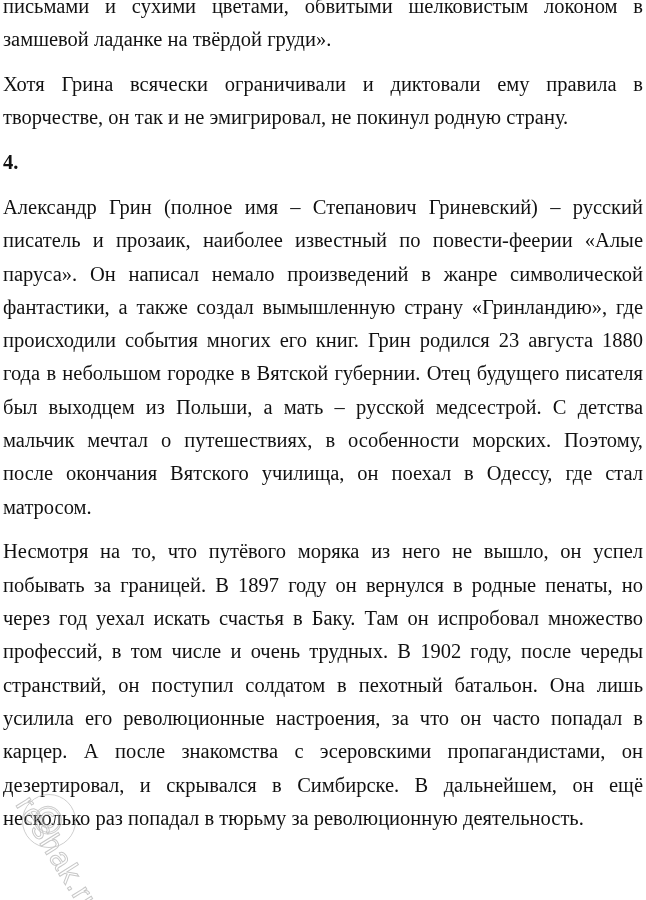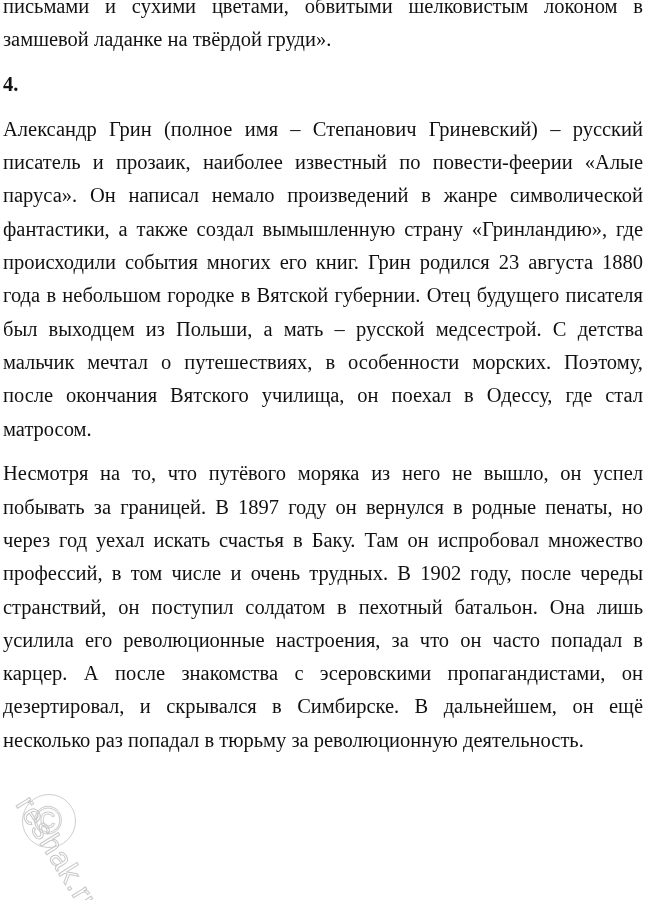--- a/index.html
+++ b/index.html
@@ -74,20 +74,21 @@
       font-size: 38px;
       color: transparent;
       -webkit-text-stroke: 1px #a5a5a5;
     }
   </style>
 </head>
 <body>
 
 <div class="page">
   <p>письмами и сухими цветами, обвитыми шелковистым локоном в замшевой ладанке на твёрдой груди».</p>
+  <p>Хотя Грина всячески ограничивали и диктовали ему правила в творчестве, он так и не эмигрировал, не покинул родную страну.</p>
   <h4>4.</h4>
   <p>Александр Грин (полное имя – Степанович Гриневский) – русский писатель и прозаик, наиболее известный по повести-феерии «Алые паруса». Он написал немало произведений в жанре символической фантастики, а также создал вымышленную страну «Гринландию», где происходили события многих его книг. Грин родился 23 августа 1880 года в небольшом городке в Вятской губернии. Отец будущего писателя был выходцем из Польши, а мать – русской медсестрой. С детства мальчик мечтал о путешествиях, в особенности морских. Поэтому, после окончания Вятского училища, он поехал в Одессу, где стал матросом.</p>
   <p>Несмотря на то, что путёвого моряка из него не вышло, он успел побывать за границей. В 1897 году он вернулся в родные пенаты, но через год уехал искать счастья в Баку. Там он испробовал множество профессий, в том числе и очень трудных. В 1902 году, после череды странствий, он поступил солдатом в пехотный батальон. Она лишь усилила его революционные настроения, за что он часто попадал в карцер. А после знакомства с эсеровскими пропагандистами, он дезертировал, и скрывался в Симбирске. В дальнейшем, он ещё несколько раз попадал в тюрьму за революционную деятельность.</p>
 </div>
 
 <div class="watermark">
   <div class="wm-circle"></div>
   <span class="wm-c">©</span>
   <span class="wm-text">reshak.ru</span>
 </div>

